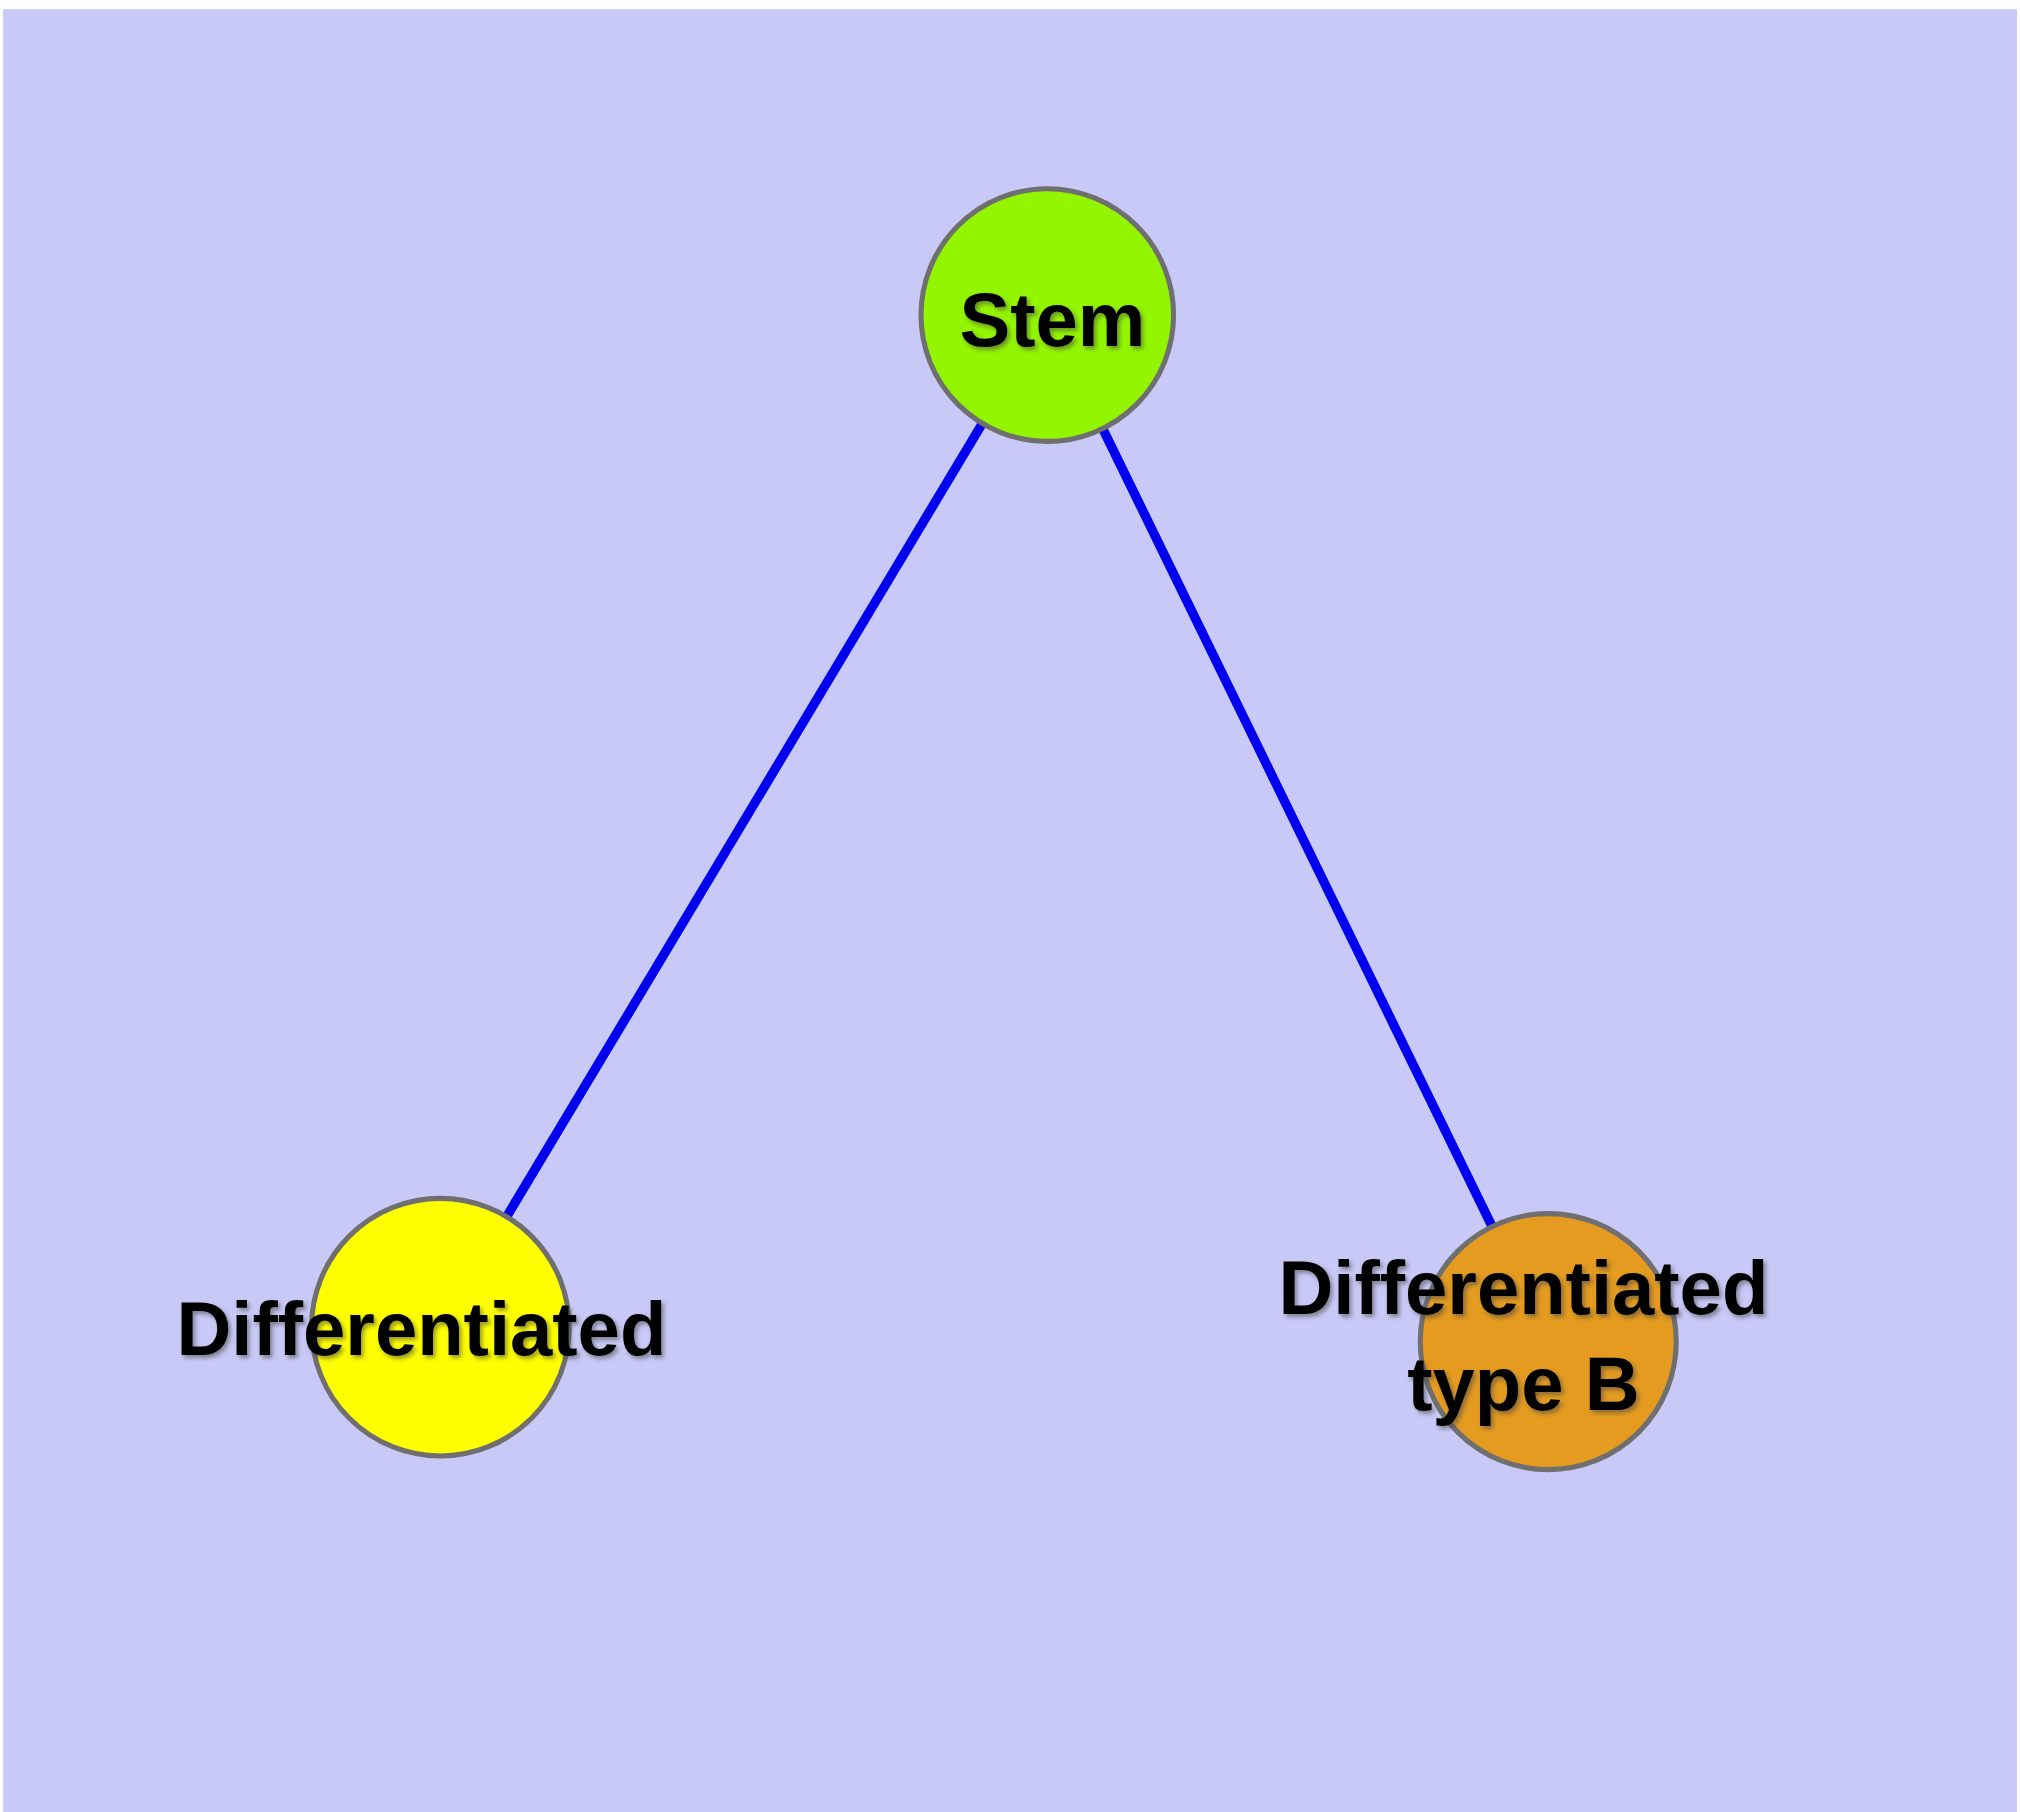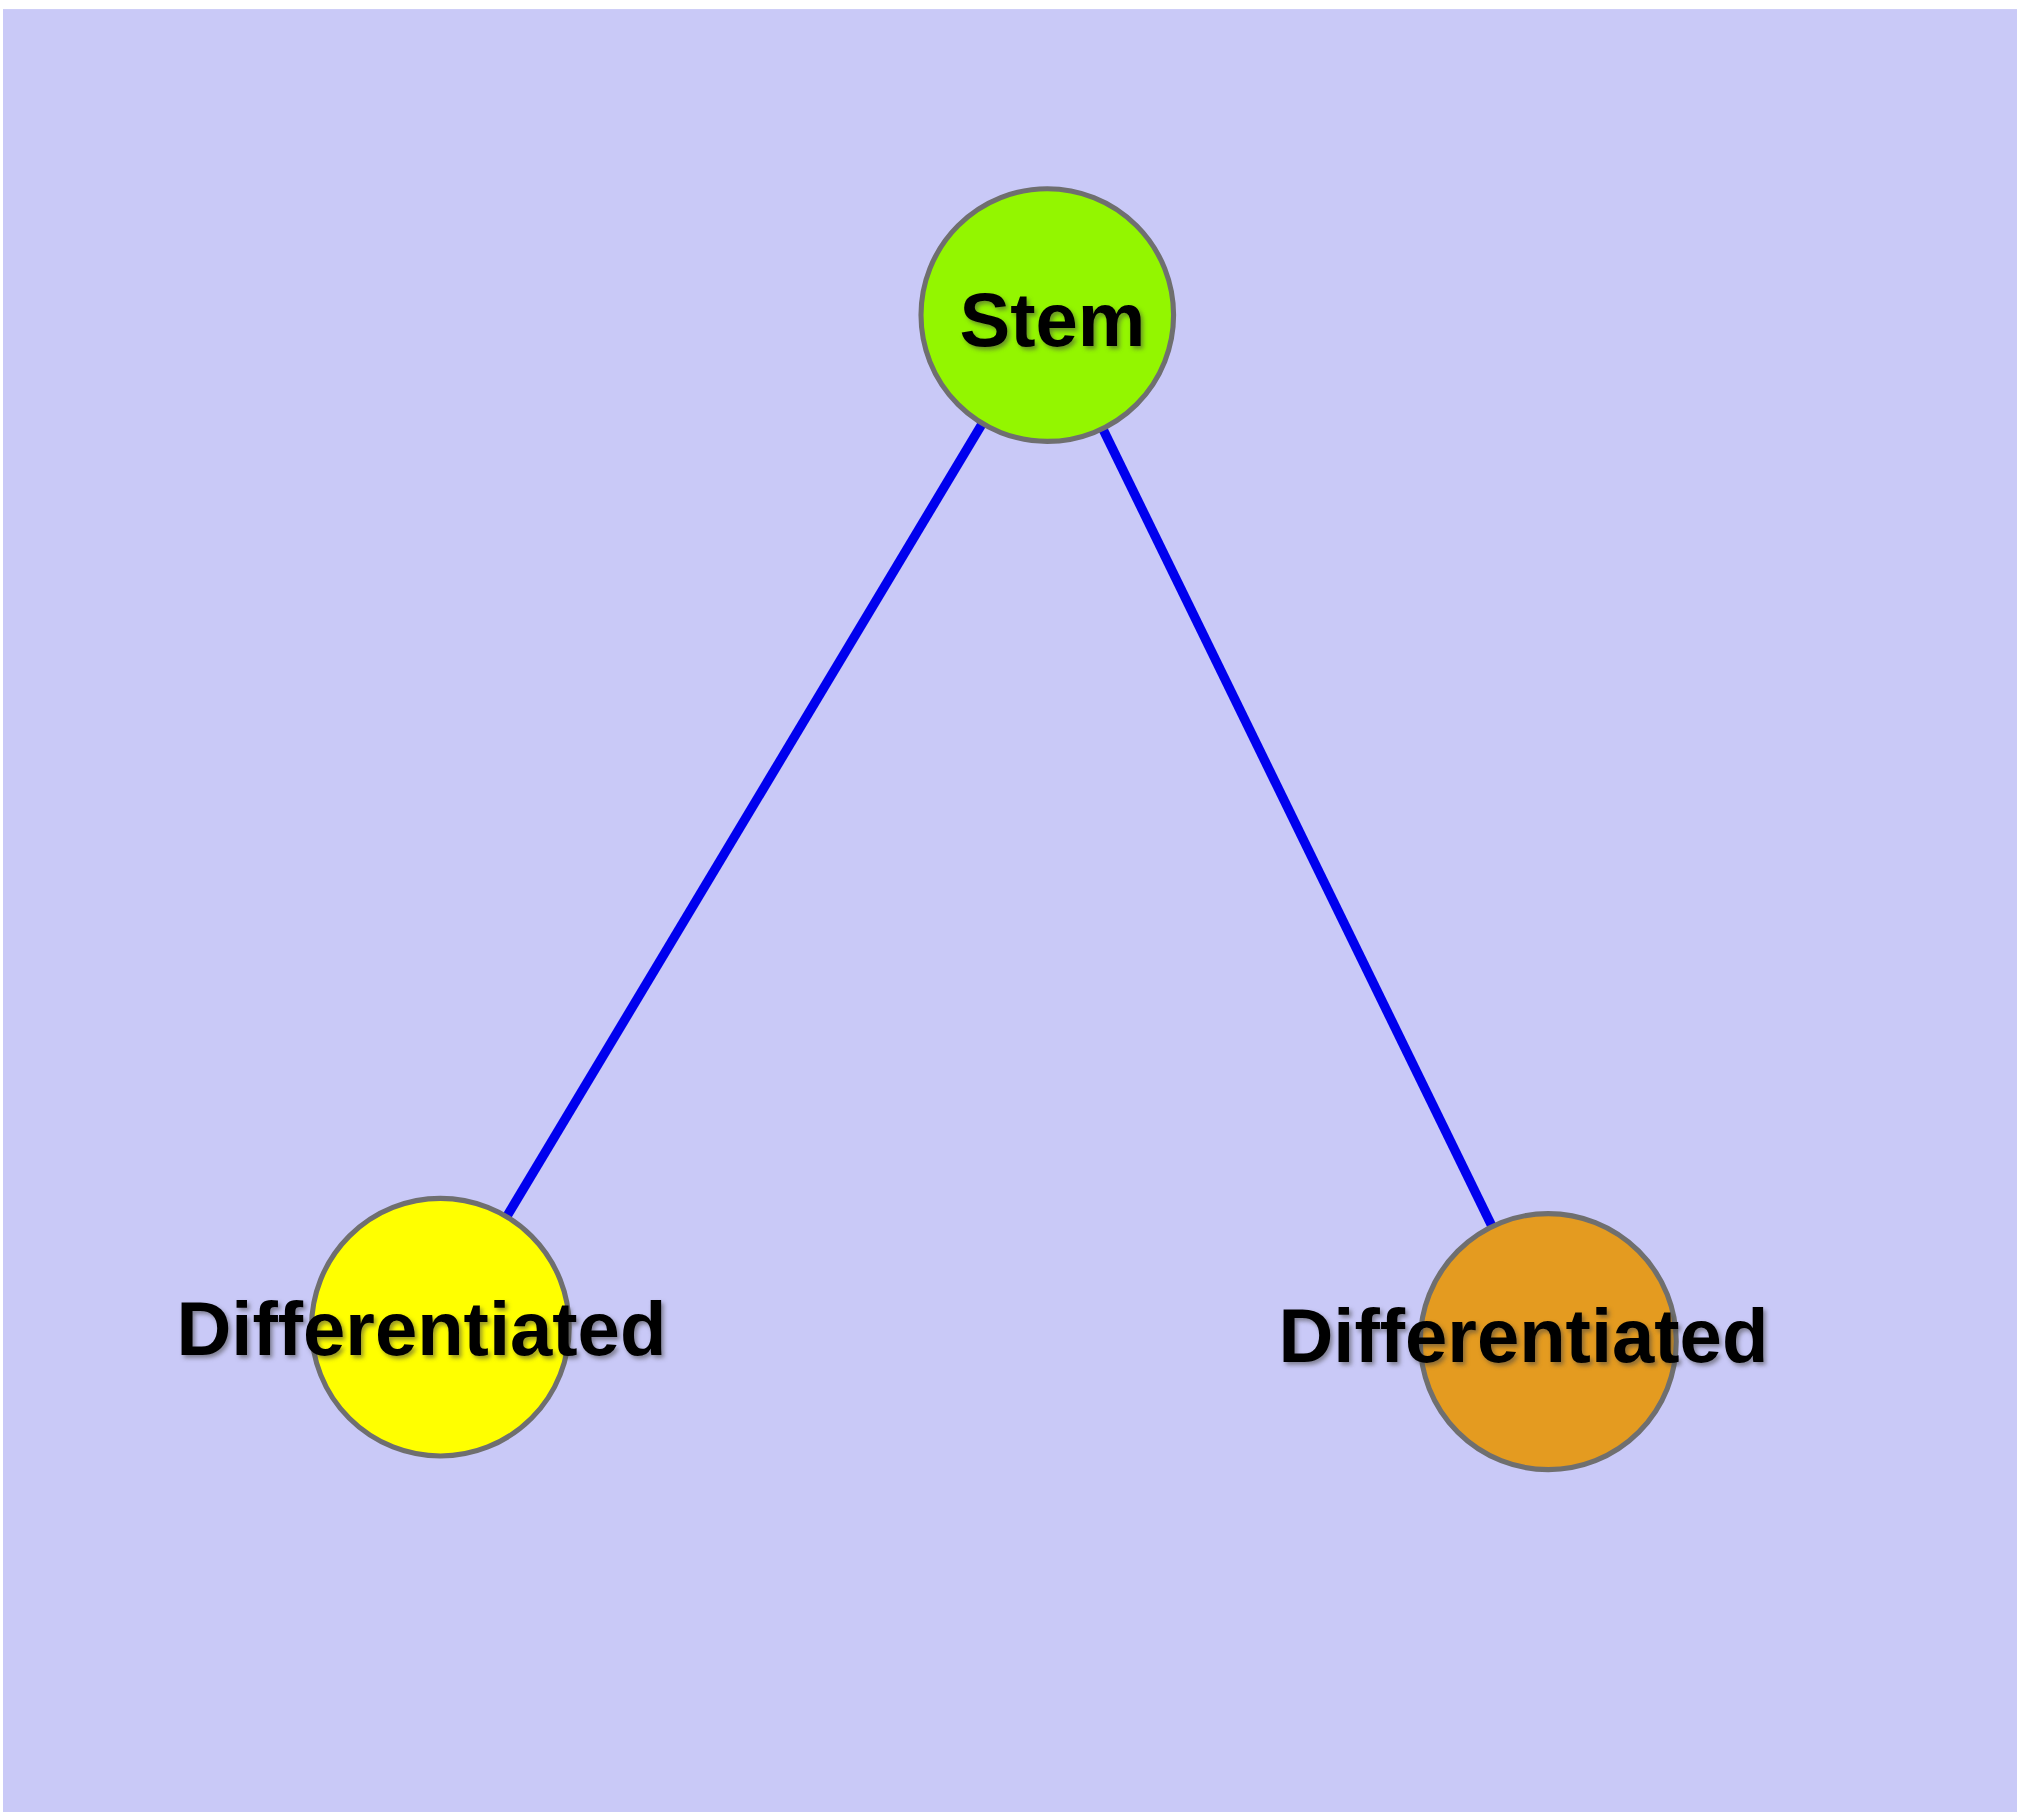--- a/index.html
+++ b/index.html
@@ -65,16 +65,17 @@
   <div class="node-label label-stem">
     <span>Stem</span>
   </div>
 
   <div class="node-label label-type-a">
     <span>Differentiated</span>
   </div>
 
   <div class="node-label label-type-b">
     <span>Differentiated</span>
+    <span>type B</span>
   </div>
 
 </div>
 
 
 </body></html>

